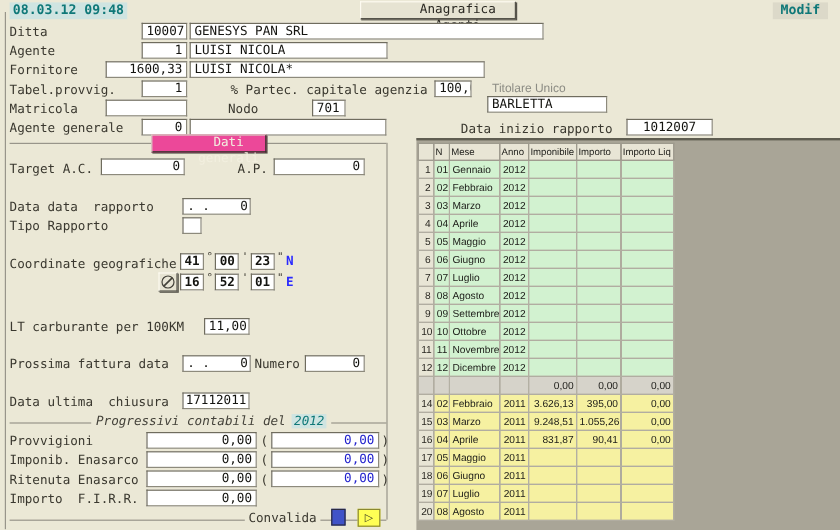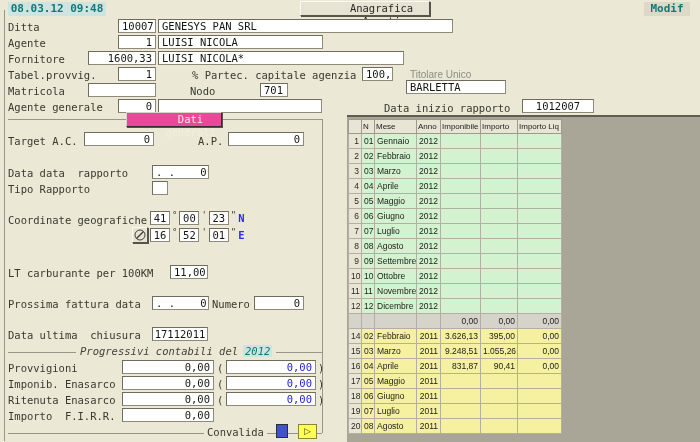--- a/index.html
+++ b/index.html
@@ -23,21 +23,21 @@
   .btn-dark { background:#ec4899; color:#f2efdf;
               border-color:#d8d5c6 #34322a #34322a #d8d5c6; }
   .datebox { position:absolute; background:#cfe4e1; color:#0f7878; font-weight:bold;
              font-size:11px; text-align:center; line-height:14px; }
   .note { position:absolute; font-family:"Liberation Sans", sans-serif;
           font-size:10px; color:#8c8c84; }
   .dir { color:#2a2aff; font-weight:bold; }
   .coordrow { position:absolute; display:flex; align-items:center; gap:2px; }
   .coordbox { background:#fff; border:1px solid #8d8a7c; border-top-color:#6f6c5e;
               border-left-color:#6f6c5e; width:20px; height:14px; line-height:12px;
-              text-align:center; font-size:10.5px; color:#141410; }
+              text-align:center; font-size:10.5px; color:#141410;font-weight:bold; }
   .sym { position:relative; top:-3px; font-size:9px; color:#3a382f; }
   .prog-title { position:absolute; background:#ebe8d6; padding:0 4px;
                 font-style:italic; color:#44423a; white-space:pre; }
   .year-hl { background:#cfe4e1; color:#0f7878; padding:0 2px; margin-left:5px;
              font-style:italic; }
   .legend { position:absolute; background:#ebe8d6; padding:0 3px; white-space:pre; }
 
   
   .panel { position:absolute; left:347px; top:115px; width:353px; height:327px;
            background:#a9a597; border-top:2px solid #5f5d51; }

